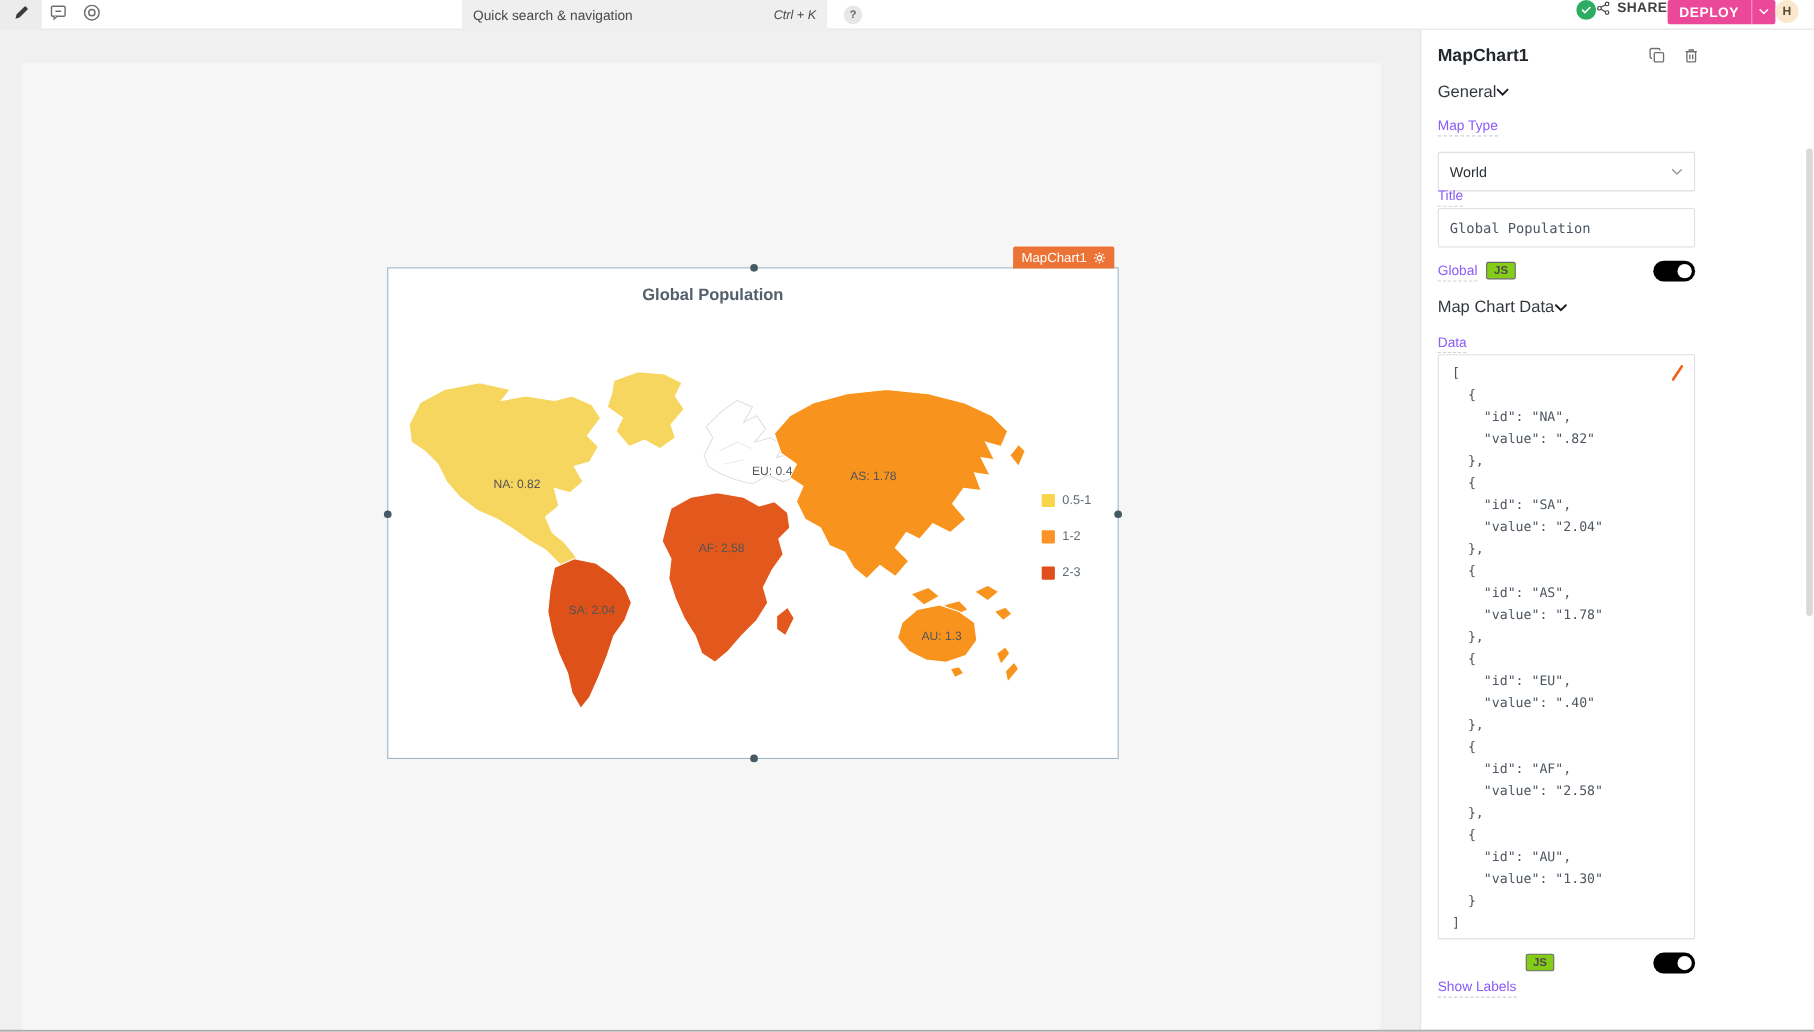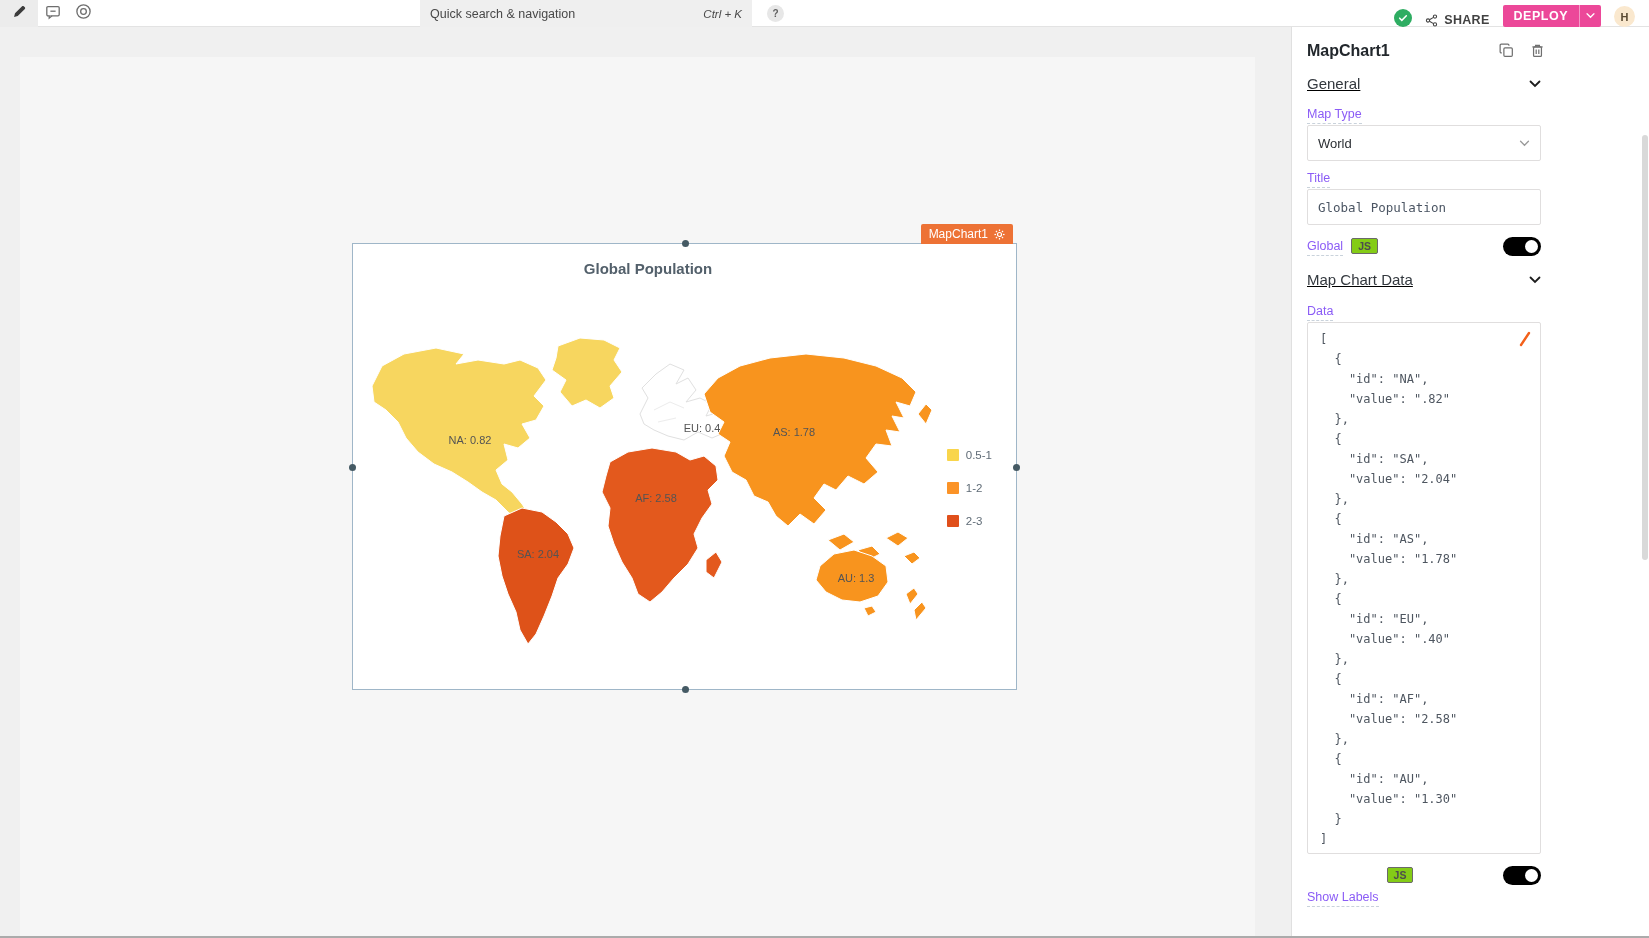--- a/index.html
+++ b/index.html
@@ -10,21 +10,21 @@
   
   .topbar { position:absolute; left:0; top:0; width:1649px; height:27px; background:#ffffff; border-bottom:1px solid #e3e3e3; z-index:30; }
   .tb-icon { position:absolute; top:0; height:27px; display:flex; align-items:center; justify-content:center; cursor:pointer; }
   .tb-edit { left:0; width:38px; background:#ececec; }
   .tb-comment { left:38px; width:30px; }
   .tb-view { left:68px; width:30px; }
   .searchbar { position:absolute; left:420px; top:0; width:332px; height:27px; background:#efefef; display:flex; align-items:center; justify-content:space-between; padding:0 10px; cursor:text;gap:32px; }
   .searchbar .ph { font-size:12.5px; color:#484848; }
   .searchbar .kbd { font-size:11.5px; font-style:italic; color:#4a4a4a; }
   .helpdot { position:absolute; left:767px; top:5px; width:17px; height:17px; border-radius:50%; background:#e7e7e7; color:#5f5f5f; font-size:10px; font-weight:bold; display:flex; align-items:center; justify-content:center; cursor:pointer; }
-  .tb-right { position:absolute; right:14px; top:0; height:27px; display:flex; align-items:flex-end; gap:13px; }
+  .tb-right { position:absolute; right:14px; top:0; height:27px; display:flex; align-items:flex-start; }
   .okdot { width:18px; height:18px; border-radius:50%; background:#2ead62; display:flex; align-items:center; justify-content:center; }
   .sharebtn { display:flex; align-items:center; gap:6px; font-size:12.5px; font-weight:600; color:#424242; letter-spacing:.3px; cursor:pointer; }
   .deploybtn { display:flex; align-items:stretch; height:22px; background:#ec4899; border-radius:2px; color:#fff; cursor:pointer; }
   .deploybtn .lbl { display:flex; align-items:center; padding:0 11px; font-size:12.5px; font-weight:bold; letter-spacing:.5px; }
   .deploybtn .caret { display:flex; align-items:center; justify-content:center; width:22px; border-left:1px solid rgba(255,255,255,.45); }
   .avatar { width:21px; height:21px; border-radius:50%; background:#fae8ce; color:#5a4a33; font-size:11px; font-weight:bold; display:flex; align-items:center; justify-content:center; cursor:pointer; }
 
   
   .canvas { position:absolute; left:0; top:27px; width:1290px; height:911px; background:#f0f0f0; }
   .artboard { position:absolute; left:20px; top:30px; width:1235px; height:881px; background:#f6f6f6; }
@@ -38,21 +38,21 @@
   .legend { position:absolute; right:24px; top:205px; display:flex; flex-direction:column; gap:21px; }
   .legend-row { display:flex; align-items:center; gap:7px; cursor:pointer; }
   .legend-swatch { width:12px; height:12px; border-radius:1px; }
   .legend-label { font-size:11.5px; color:#5f6b76; }
 
   
   .panel { position:absolute; left:1291px; top:27px; width:358px; height:911px; background:#ffffff; border-left:1px solid #e0e0e0; }
   .p-name { position:absolute; left:15px; top:15px; font-size:16px; font-weight:bold; color:#22272c; }
   .p-actions { position:absolute; left:207px; top:16px; display:flex; gap:16px; }
   .p-actions .aicon { cursor:pointer; display:flex; }
-  .p-section { position:absolute; left:15px; width:234px; display:flex; align-items:center; justify-content:space-between; cursor:pointer;text-decoration:underline; }
+  .p-section { position:absolute; left:15px; width:234px; display:flex; align-items:center; cursor:pointer; }
   .p-section .sec-label { font-size:15px; color:#33383e; }
   .p-label { position:absolute; left:15px; font-size:12.5px; color:#8b5cf6; }
   .p-label .dashed { border-bottom:1px dashed #c9d2db; padding-bottom:2px; }
   .p-box { position:absolute; left:15px; width:234px; height:36px; background:#fff; border:1px solid #e0dede; border-radius:2px; display:flex; align-items:center; }
   .p-select { justify-content:space-between; padding:0 10px; cursor:pointer; font-size:13px; color:#2b2f33; }
   .p-input { padding:0 10px; font-family:"DejaVu Sans Mono", monospace; font-size:12.5px; color:#4b5563; cursor:text; }
   .p-row { position:absolute; left:15px; width:234px; display:flex; align-items:center; }
   .js-badge { display:inline-flex; align-items:center; justify-content:center; border:1.5px solid #6a6a6a; border-radius:2px; background:#84cc16; color:#4d4d4d; font-size:10.5px; font-weight:bold; padding:1px 6px; margin-left:8px; cursor:pointer; }
   .toggle { margin-left:auto; width:38px; height:19px; border-radius:10px; background:#000; position:relative; cursor:pointer; }
   .toggle .knob { position:absolute; right:3px; top:3px; width:13px; height:13px; border-radius:50%; background:#fff; }
@@ -226,21 +226,21 @@
     </div>
 
     <div class="p-section" style="top:48px;">
       <span class="sec-label">General</span>
       <svg width="12" height="8" viewBox="0 0 12 8">
           <path d="M1.5 1.5 L6 6 L10.5 1.5" fill="none" stroke="#1c1c1c" stroke-width="1.8" stroke-linecap="round"></path>
         </svg>
     </div>
 
     <div class="p-label" style="top:80px;"><span class="dashed">Map Type</span></div>
-    <div class="p-box p-select" style="top:98px;">
+    <div class="p-box p-select" style="top:111px;">
       <span>World</span>
       <svg width="11" height="7" viewBox="0 0 12 8">
           <path d="M1.5 1.5 L6 6 L10.5 1.5" fill="none" stroke="#9a9a9a" stroke-width="1.5" stroke-linecap="round"></path>
         </svg>
     </div>
 
     <div class="p-label" style="top:144px;"><span class="dashed">Title</span></div>
     <div class="p-box p-input" style="top:162px;">
       <span>Global Population</span>
     </div>

